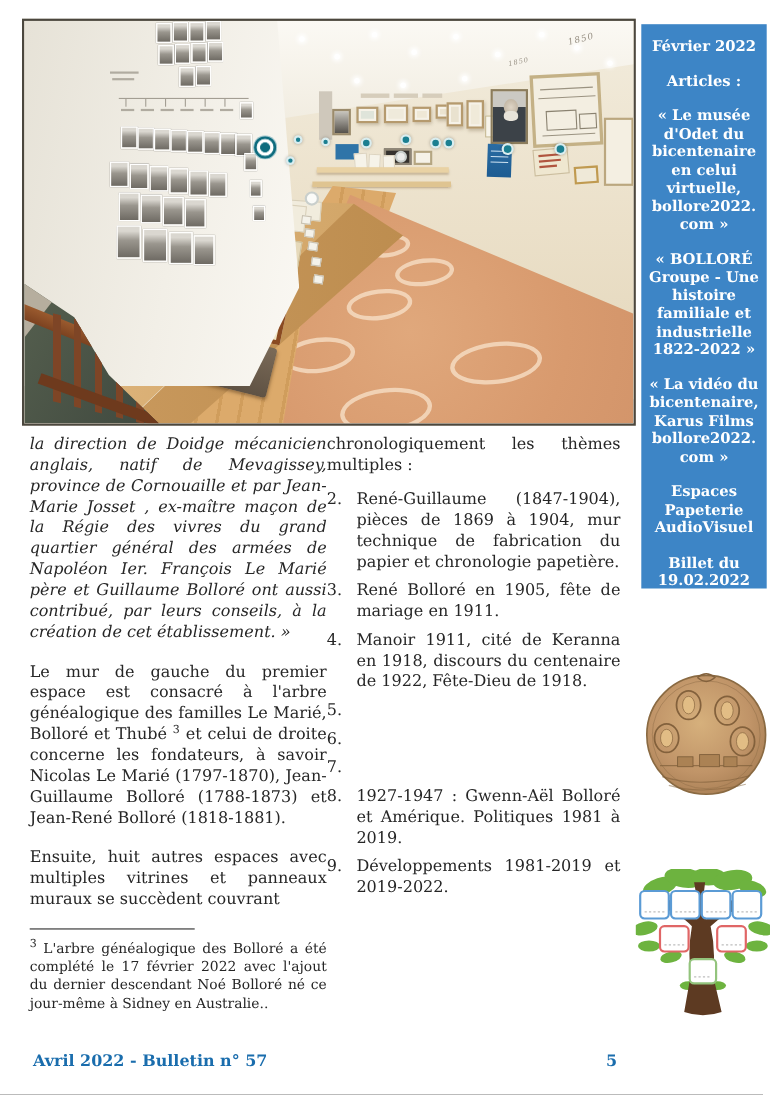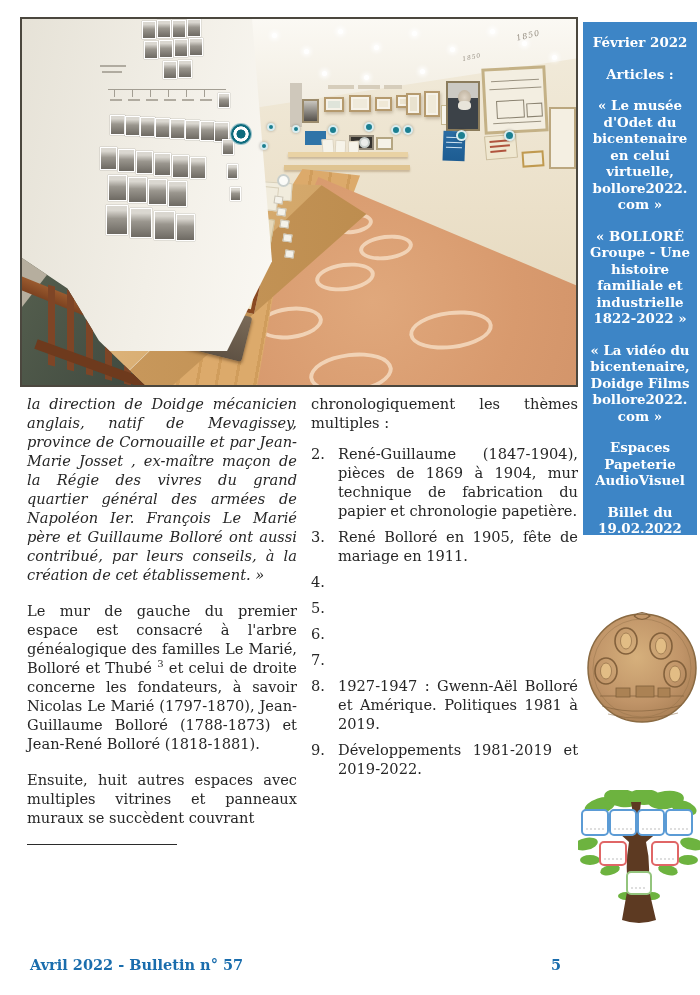--- a/index.html
+++ b/index.html
@@ -48,21 +48,21 @@
   .hs-big{width:22px;height:22px;background:radial-gradient(circle,#0d6b7d 0 30%,#ffffff 34% 52%,#0d6b7d 56% 100%);
           border:1px solid rgba(255,255,255,.6);box-sizing:border-box;}
   .hs-w{background:rgba(252,253,252,.92);border:2px solid #c9cfcc;box-sizing:border-box;}
   .lbl{background:#f4f2ea;border:1px solid #c9c2b2;width:7px;height:6px;transform:rotate(8deg);}
   
   .sidebar{position:absolute;left:583px;top:22px;width:114px;height:513px;background:#3d85c6;
            box-sizing:border-box;padding:12px 6px;text-align:center;color:#fff;
            font-weight:bold;font-size:13.4px;line-height:16.5px;}
   .sb-item{margin-bottom:15px;}
   
-  .columns{position:absolute;left:27px;top:394px;width:551px;display:flex;gap:14px;
+  .columns{position:absolute;left:27px;top:394px;width:551px;display:flex;
            font-size:14.6px;line-height:19px;}
   .colL{width:270px;}
   .colR{width:267px;}
   .just{text-align:justify;margin:0 0 17px 0;}
   .italic{font-style:italic;}
   sup{font-size:10px;line-height:0;}
   .fn-rule{border-top:1.5px solid #2b2b2b;width:150px;margin:14px 0 9px 0;}
   .footnote{font-size:12.6px;line-height:16.5px;margin:0;}
   .li{display:flex;margin-bottom:7px;}
   .num{width:27px;flex:none;}
@@ -247,44 +247,46 @@
     <div class="hs hs-t" style="left:482px;top:111px;width:11px;height:11px"></div>
     <div class="hs hs-w" style="left:337px;top:118px;width:11px;height:11px"></div>
     <div class="hs hs-w" style="left:255px;top:155px;width:13px;height:13px"></div>
   </div>
 
   <div class="sidebar">
     <div class="sb-item">Février 2022</div>
     <div class="sb-item">Articles :</div>
     <div class="sb-item">« Le musée d'Odet du bicentenaire en celui virtuelle, bollore2022. com »</div>
     <div class="sb-item">« BOLLORÉ Groupe - Une histoire familiale et industrielle 1822-2022 »</div>
-    <div class="sb-item">« La vidéo du bicentenaire, Doidge Films bollore2022. com »</div>
+    <div class="sb-item">« La vidéo du bicentenaire, Karus Films bollore2022. com »</div>
     <div class="sb-item">Espaces Papeterie AudioVisuel</div>
     <div class="sb-item">Billet du 19.02.2022</div>
   </div>
 
   <div class="columns">
     <div class="colL">
       <p class="just italic">la direction de Doidge mécanicien anglais, natif de Mevagissey, province de Cornouaille et par Jean-Marie Josset , ex-maître maçon de la Régie des vivres du grand quartier général des armées de Napoléon Ier. François Le Marié père et Guillaume Bolloré ont aussi contribué, par leurs conseils, à la création de cet établissement. »</p>
       <p class="just"><span>Le mur de gauche du premier espace est consacré à l'arbre généalogique des familles Le Marié, Bolloré et Thubé </span><sup>3</sup><span> et celui de droite concerne les fondateurs, à savoir Nicolas Le Marié (1797-1870), Jean-Guillaume Bolloré (1788-1873) et Jean-René Bolloré (1818-1881).</span></p>
       <p class="just">Ensuite, huit autres espaces avec multiples vitrines et panneaux muraux se succèdent couvrant</p>
       <div class="fn-rule"></div>
+      <p class="footnote just"><sup>3</sup> <span>L'arbre généalogique des Bolloré a été complété le 17 février 2022 avec l'ajout du dernier descendant Noé Bolloré né ce jour-même à Sidney en Australie..</span></p>
     </div>
     <div class="colR">
       <p class="just" style="margin-bottom:12px">chronologiquement les thèmes multiples :</p>
       <div class="li">
           <span class="num">2.</span>
           <span class="txt">René-Guillaume (1847-1904), pièces de 1869 à 1904, mur technique de fabrication du papier et chronologie papetière.</span>
         </div>
       <div class="li">
           <span class="num">3.</span>
           <span class="txt">René Bolloré en 1905, fête de mariage en 1911.</span>
         </div>
       <div class="li">
           <span class="num">4.</span>
+          <span class="txt">Manoir 1911, cité de Keranna en 1918, discours du centenaire de 1922, Fête-Dieu de 1918.</span>
         </div>
       <div class="li">
           <span class="num">5.</span>
         </div>
       <div class="li">
           <span class="num">6.</span>
         </div>
       <div class="li">
           <span class="num">7.</span>
         </div>

